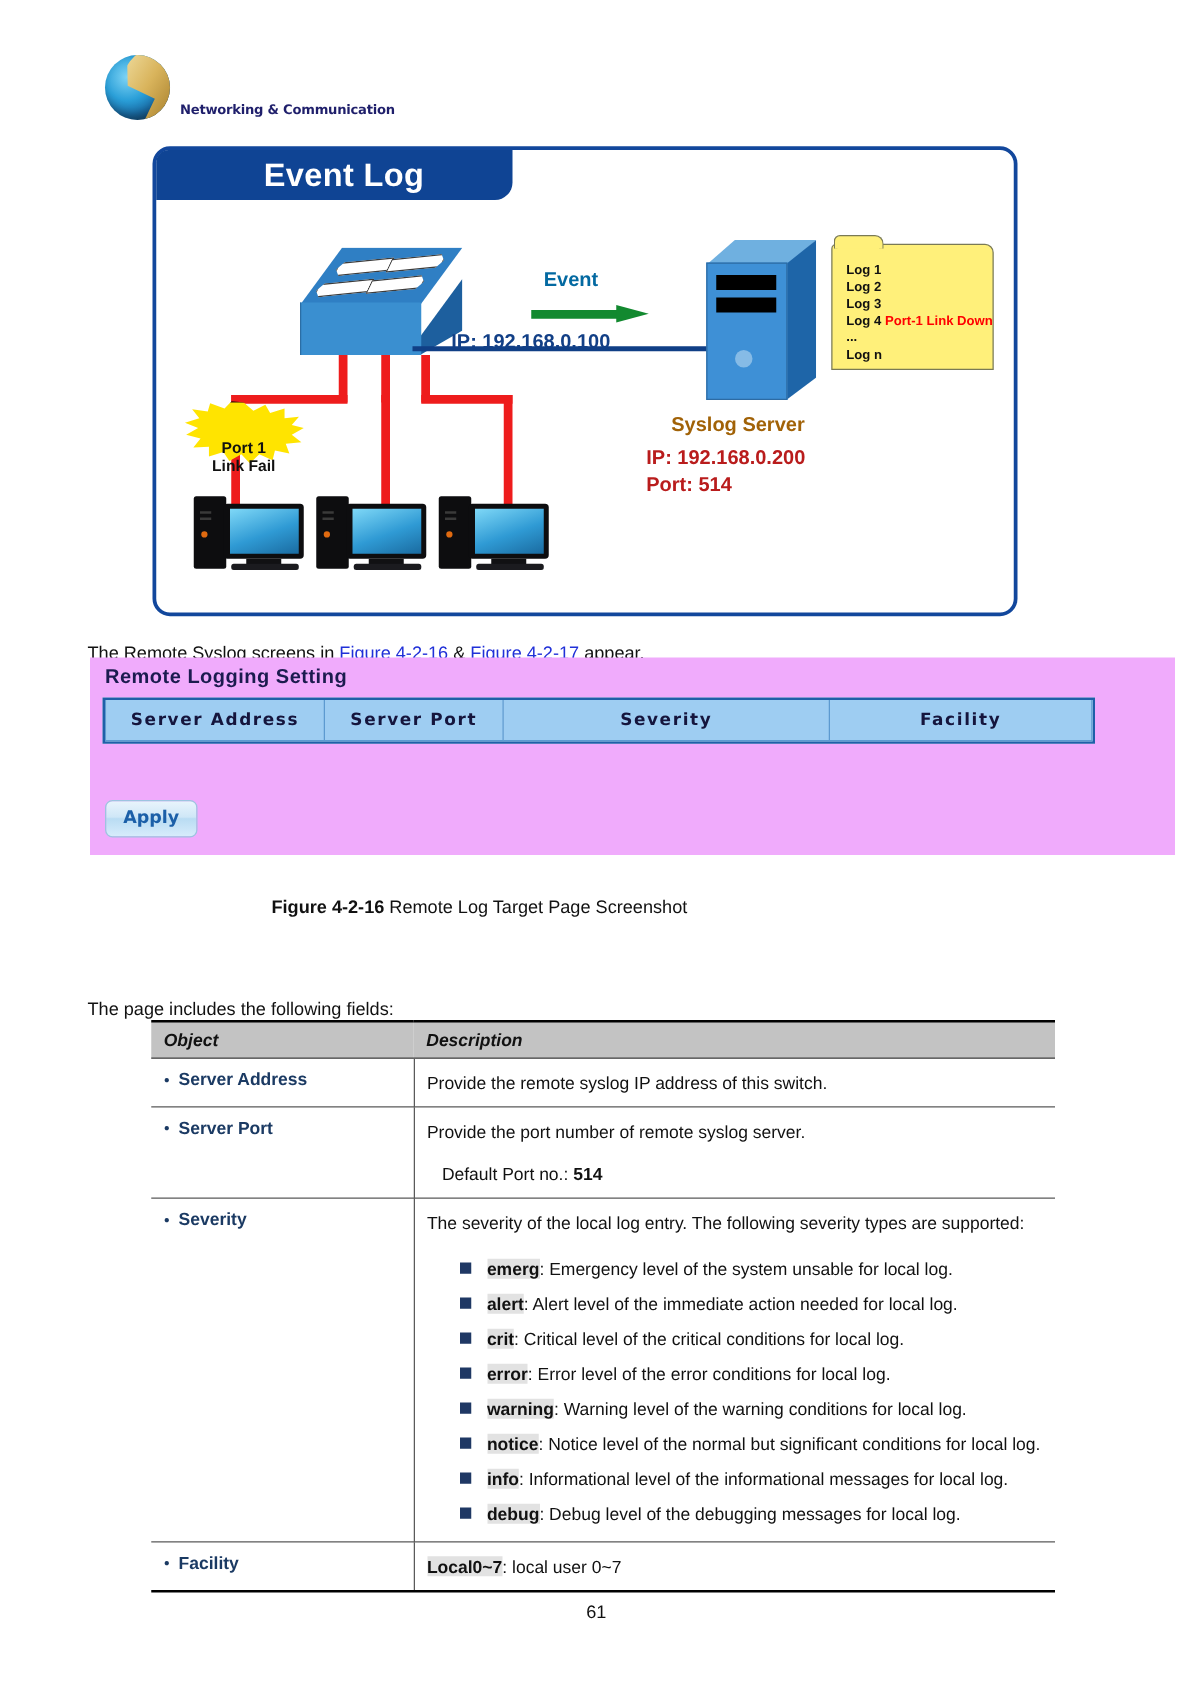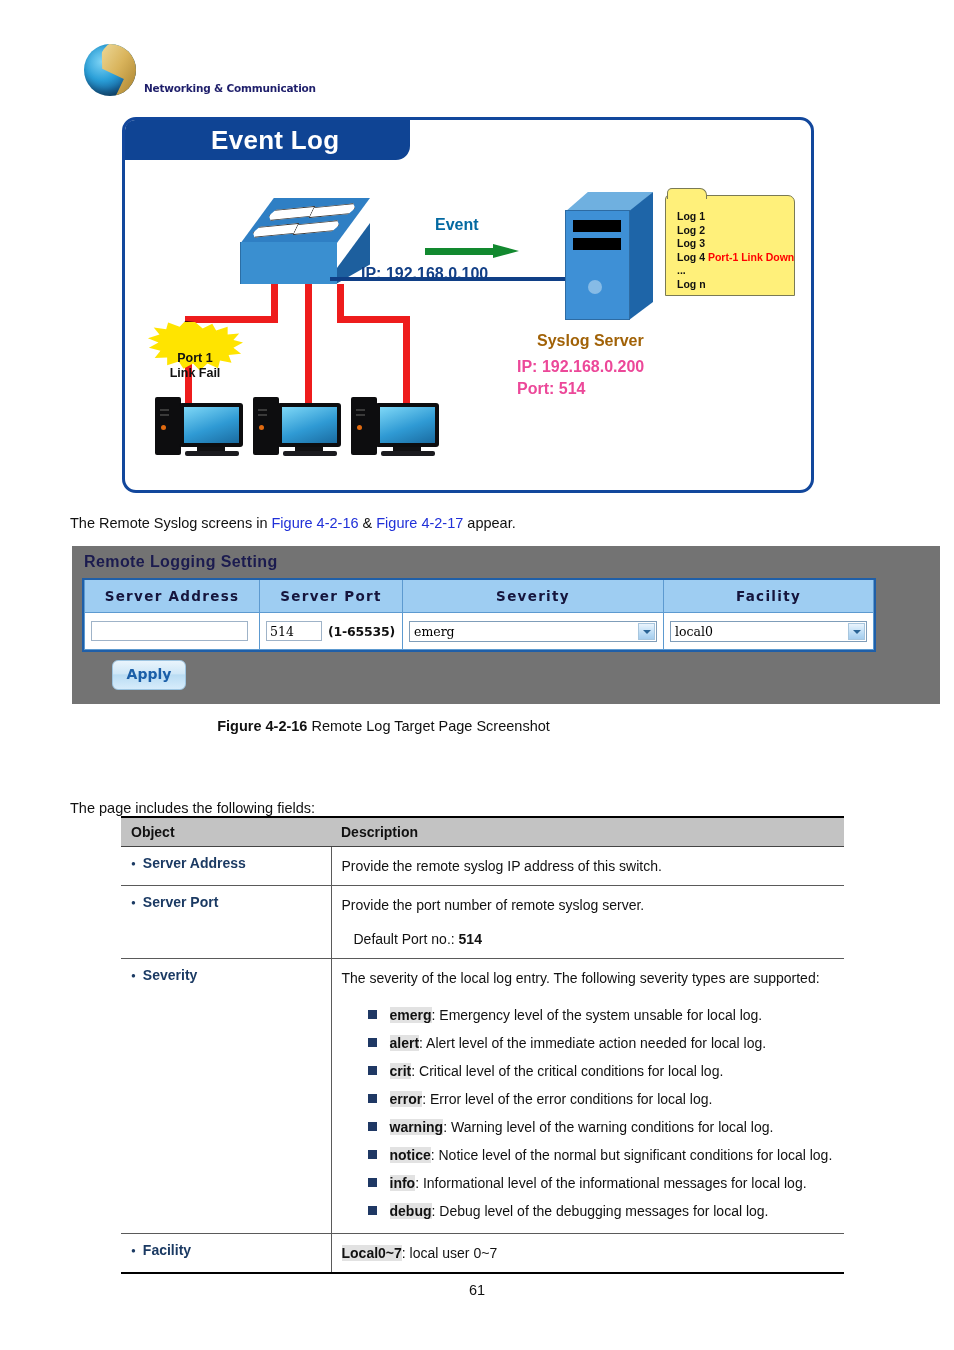--- a/index.html
+++ b/index.html
@@ -221,21 +221,21 @@
   .server .dot {
     position: absolute; left: 23px; top: 88px; width: 14px; height: 14px;
     border-radius: 50%; background: #86bbe6;
   }
   .server-caption {
     position: absolute; left: 412px; top: 212px;
     font-size: 16px; font-weight: bold; color: #a16207;
   }
   .server-ip {
     position: absolute; left: 392px; top: 236px;
-    font-size: 16px; font-weight: bold; color: #ec4899; line-height: 22px;
+    font-size: 16px; font-weight: bold; color: #b91c1c; line-height: 22px;
   }
 
   
   .lognote {
     position: absolute; left: 540px; top: 68px;
     width: 130px; height: 108px;
   }
   .lognote .body {
     position: absolute; left: 0; top: 7px; width: 130px; height: 101px;
     background: #fff07a; border: 1.4px solid #7a7a55;
@@ -311,24 +311,24 @@
     position: absolute;
     font-size: 14.5px;
     color: #111111;
   }
   .bodytext a, .figref { color: #2030d8; }
 
   
   .panel {
     position: absolute;
     left: 72px;
-    top: 546px;
+    top: 526px;
     width: 868px;
     height: 158px;
-    background: #737373;
+    background: #f0abfc;
     box-sizing: border-box;
   }
   .panel-title {
     position: absolute; left: 12px; top: 7px;
     font-size: 16px; font-weight: bold; color: #1b1b4f;
     letter-spacing: 0.4px;
   }
   .grid {
     position: absolute;
     left: 10px; top: 32px;
@@ -403,21 +403,20 @@
   }
   .applybtn {
     position: absolute; left: 12px; top: 114px;
     width: 72px; height: 28px;
     background: linear-gradient(180deg,#e9f4fc 0%, #cfe7f7 45%, #b9dcf3 50%, #d7ecfb 100%);
     border: 1px solid #9dc4e0;
     border-radius: 6px;
     font-size: 14px; font-weight: bold; color: #1b5fa8;
     text-align: center; line-height: 27px;
     font-family: "DejaVu Sans", sans-serif;
-    margin-left: 28px;
   }
 
   
   .caption {
     position: absolute;
     left: 0; top: 718px; width: 767px;
     text-align: center;
     font-size: 14.5px; color: #111;
   }
   .caption b { font-weight: bold; }
@@ -432,20 +431,21 @@
   }
   .ftable thead th {
     background: #c3c3c3;
     border-top: 2.5px solid #000000;
     border-bottom: 1px solid #444;
     text-align: left;
     font-size: 14px;
     font-weight: bold;
     padding: 6px 10px;
     color: #111;
+    font-style: italic;
   }
   .ftable thead th.obj { width: 190px; border-right: none; }
   .ftable tbody td {
     border-bottom: 1px solid #5a5a5a;
     padding: 8px 10px;
     vertical-align: top;
     color: #111;
   }
   .ftable tbody td.obj {
     border-right: 1px solid #5a5a5a;
@@ -599,40 +599,20 @@
 
   <div class="grid">
     <table>
       <tbody>
           <tr>
         <th style="width:172px;">Server Address</th>
         <th style="width:140px;">Server Port</th>
         <th style="width:258px;">Severity</th>
         <th>Facility</th>
       </tr>
-      <tr>
-        <td>
-          <input class="txtbox" style="width: 157px;" value="">
-        </td>
-        <td style="white-space:nowrap;">
-          <input class="txtbox" style="width: 56px;" value="514"><span class="hint">(1-65535)</span>
-        </td>
-        <td>
-          <div class="selbox">
-            <span>emerg</span>
-            <span class="arrowbtn"></span>
-          </div>
-        </td>
-        <td>
-          <div class="selbox">
-            <span>local0</span>
-            <span class="arrowbtn"></span>
-          </div>
-        </td>
-      </tr>
     </tbody>
       </table>
   </div>
 
   <div class="applybtn">Apply</div>
 </div>
 
 <div class="caption">
   <b>Figure 4-2-16</b><span> Remote Log Target Page Screenshot</span>
 </div>

